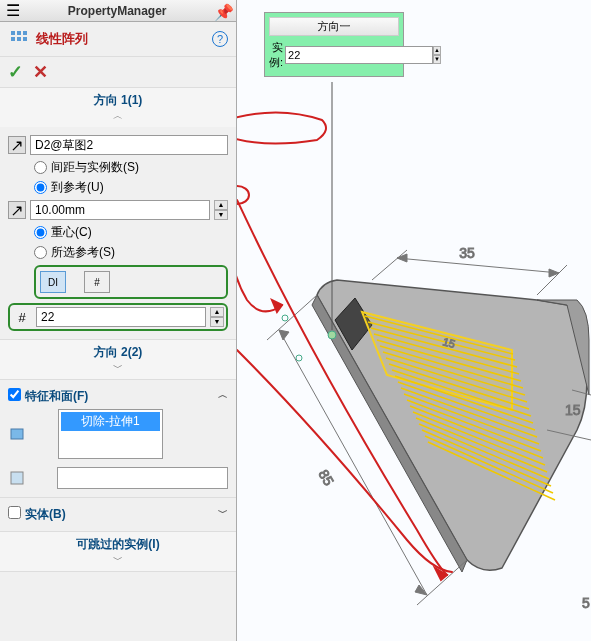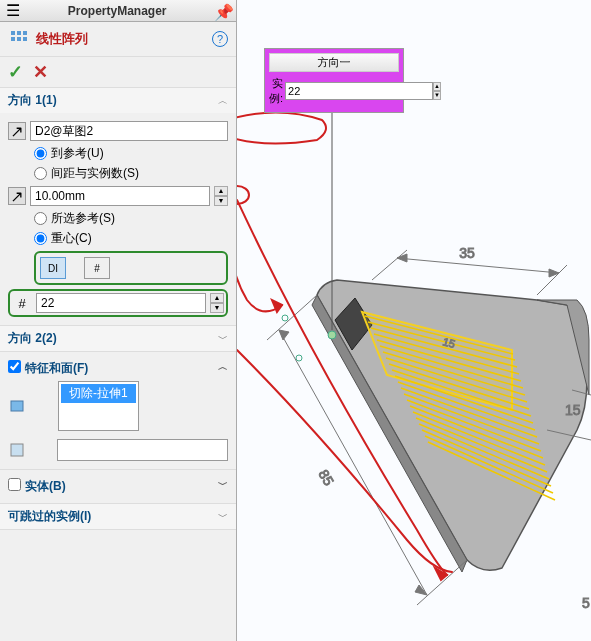--- a/index.html
+++ b/index.html
@@ -10,42 +10,42 @@
   .pm-header-title { font-weight: bold; font-size: 12px; color: #333; flex: 1; text-align: center; }
   .pm-pin { width: 16px; height: 16px; }
   .feature-row { display: flex; align-items: center; padding: 6px 8px; border-bottom: 1px solid #ddd; }
   .feature-icon { width: 22px; height: 22px; margin-right: 6px; display: inline-flex; align-items: center; justify-content: center; }
   .feature-title { font-size: 13px; font-weight: bold; color: #b91c1c; }
   .help-icon { width: 16px; height: 16px; margin-left: auto; color: #1a75d1; border: 1px solid #1a75d1; border-radius: 50%; display: flex; align-items: center; justify-content: center; font-size: 11px; }
   .action-row { padding: 4px 8px; display: flex; gap: 10px; border-bottom: 1px solid #ddd; }
   .ok-icon { color: #3a9c3a; font-size: 18px; font-weight: bold; }
   .cancel-icon { color: #c03030; font-size: 18px; font-weight: bold; }
   .section { border-bottom: 1px solid #ddd; }
-  .section-header { display: flex; align-items: center; padding: 4px 8px; cursor: pointer; background: #f5f5f5; }
+  .section-header { display: flex; align-items: center; padding: 4px 8px; cursor: pointer; background: #f5f5f5; flex-direction: column; }
   .section-title { font-size: 12px; color: #0a4b7e; font-weight: bold; flex: 1; }
   .chevron { font-size: 10px; color: #666; }
   .section-body { padding: 4px 8px; }
   .input-row { display: flex; align-items: center; margin: 4px 0; gap: 4px; }
   .row-icon { width: 20px; height: 20px; display: inline-flex; align-items: center; justify-content: center; font-size: 13px; }
   .text-input { flex: 1; height: 20px; border: 1px solid #999; padding: 0 4px; font-size: 12px; background: #fff; }
   .spin-btns { display: flex; flex-direction: column; width: 14px; }
   .spin-btn { height: 10px; background: #e8e8e8; border: 1px solid #aaa; font-size: 7px; line-height: 8px; text-align: center; }
   .radio-row { display: flex; align-items: center; margin: 3px 0 3px 26px; font-size: 12px; }
   .radio-row input[type="radio"], .checkbox-row input[type="checkbox"] { margin-right: 4px; }
   .icon-btn-group { display: flex; margin: 4px 0 4px 26px; gap: 18px; }
   .icon-btn { width: 26px; height: 22px; border: 1px solid #999; background: #f0f0f0; display: flex; align-items: center; justify-content: center; font-size: 10px; }
   .icon-btn.active { background: #d0e4f5; border-color: #5a9bd5; }
   .checkbox-row { display: flex; align-items: flex-start; margin: 4px 0; font-size: 12px; color: #0a4b7e; font-weight: bold; }
   .feature-list { border: 1px solid #999; background: #fff; min-height: 50px; margin-left: 26px; padding: 2px; }
-  .feature-list-item { background: #3399ff; color: #fff; padding: 1px 8px; font-size: 12px; }
+  .feature-list-item { background: #3399ff; color: #fff; padding: 1px 20px; font-size: 12px; }
   .empty-box { width: 180px; height: 22px; border: 1px solid #999; background: #fff; margin-left: 26px; }
   .green-box-icon { width: 14px; height: 18px; background: linear-gradient(to bottom, #5ac45a, #2e8b2e); border: 1px solid #1a5a1a; }
   .toggle-arrow { width: 18px; height: 18px; background: #e0e0e0; border: 1px solid #999; display:flex; align-items:center; justify-content:center; }
   .viewport { flex: 1; background: #fafcff; position: relative; }
-  .floating-panel { position: absolute; top: 12px; left: 264px; width: 140px; background: #d946ef; border: 1px solid #999; padding: 4px; font-size: 11px; margin-top: 36px; }
+  .floating-panel { position: absolute; top: 12px; left: 264px; width: 140px; background: #86efac; border: 1px solid #999; padding: 4px; font-size: 11px; }
   .float-title { text-align: center; font-size: 11px; margin-bottom: 4px; background: linear-gradient(to bottom, #fafafa, #e5e5e5); padding: 1px; border: 1px solid #ccc;}
   .float-row { display: flex; align-items: center; margin: 2px 0; }
   .float-label { width: 30px; text-align: right; margin-right: 2px; }
   .float-input { flex: 1; height: 18px; border: 1px solid #999; padding: 0 2px; font-size: 11px; }
   .float-spin { display: flex; flex-direction: column; width: 12px; }
   .float-spin-btn { height: 9px; border: 1px solid #aaa; background: #e8e8e8; font-size: 6px; text-align: center; line-height: 7px; }
   svg.viewport-drawing { position: absolute; top: 0; left: 0; width: 100%; height: 100%; pointer-events: none; }
 </style>
 </head>
 <body>
@@ -84,42 +84,42 @@
       <div class="section-header">
         <span class="section-title">方向 1(1)</span>
         <span class="chevron">︿</span>
       </div>
       <div class="section-body">
         <div class="input-row">
           <span class="toggle-arrow">↗</span>
           <input class="text-input" value="D2@草图2" style="">
         </div>
         <div class="radio-row">
+          <input type="radio" name="d1mode" style="">
+            <span>间距与实例数(S)</span>
+        </div>
+        <div class="radio-row">
           <input type="radio" name="d1mode" checked="" style="">
             <span>到参考(U)</span>
-        </div>
-        <div class="radio-row">
-          <input type="radio" name="d1mode" style="">
-            <span>间距与实例数(S)</span>
         </div>
         <div class="input-row">
           <span class="toggle-arrow">↗</span>
           <input class="text-input" value="10.00mm" style="">
           <div class="spin-btns">
             <div class="spin-btn">▲</div>
               <div class="spin-btn">▼</div>
           </div>
         </div>
         <div class="radio-row">
+          <input type="radio" name="d1ref" checked="" style="">
+            <span>重心(C)</span>
+        </div>
+        <div class="radio-row">
           <input type="radio" name="d1ref" style="">
             <span>所选参考(S)</span>
-        </div>
-        <div class="radio-row">
-          <input type="radio" name="d1ref" checked="" style="">
-            <span>重心(C)</span>
         </div>
         <div class="icon-btn-group" style="border:2px solid #2e8b2e; border-radius:6px; padding:4px;">
           <div class="icon-btn active">
               <span>DI</span>
             </div>
           <div class="icon-btn">
               <span>#</span>
             </div>
         </div>
         <div class="input-row" style="border:2px solid #2e8b2e; border-radius:6px; padding:2px;">

